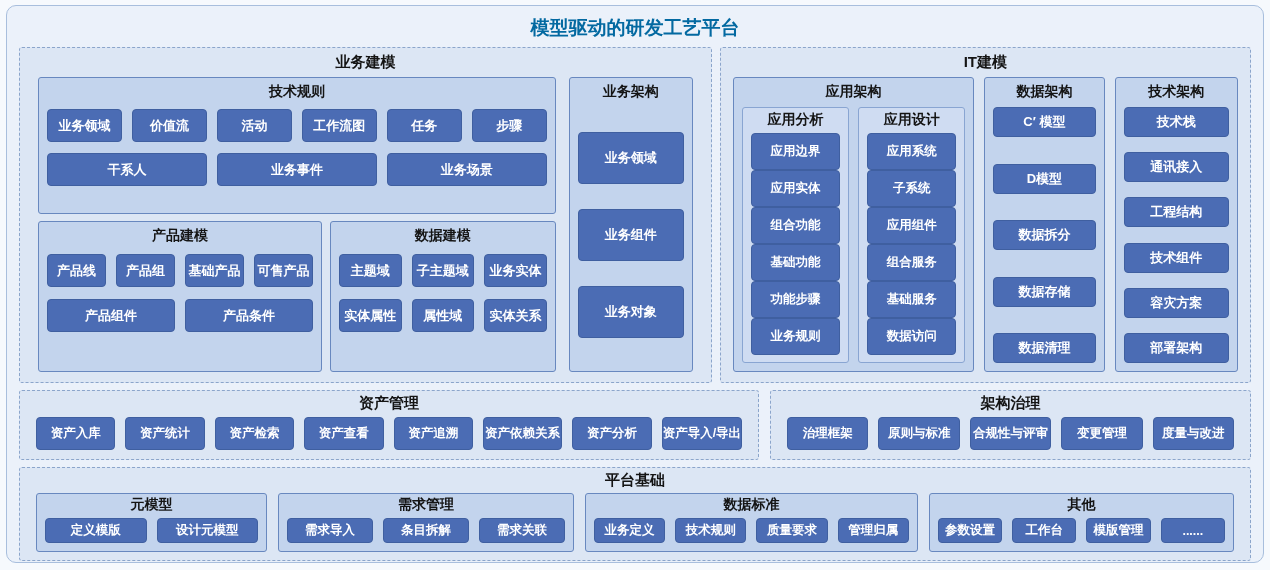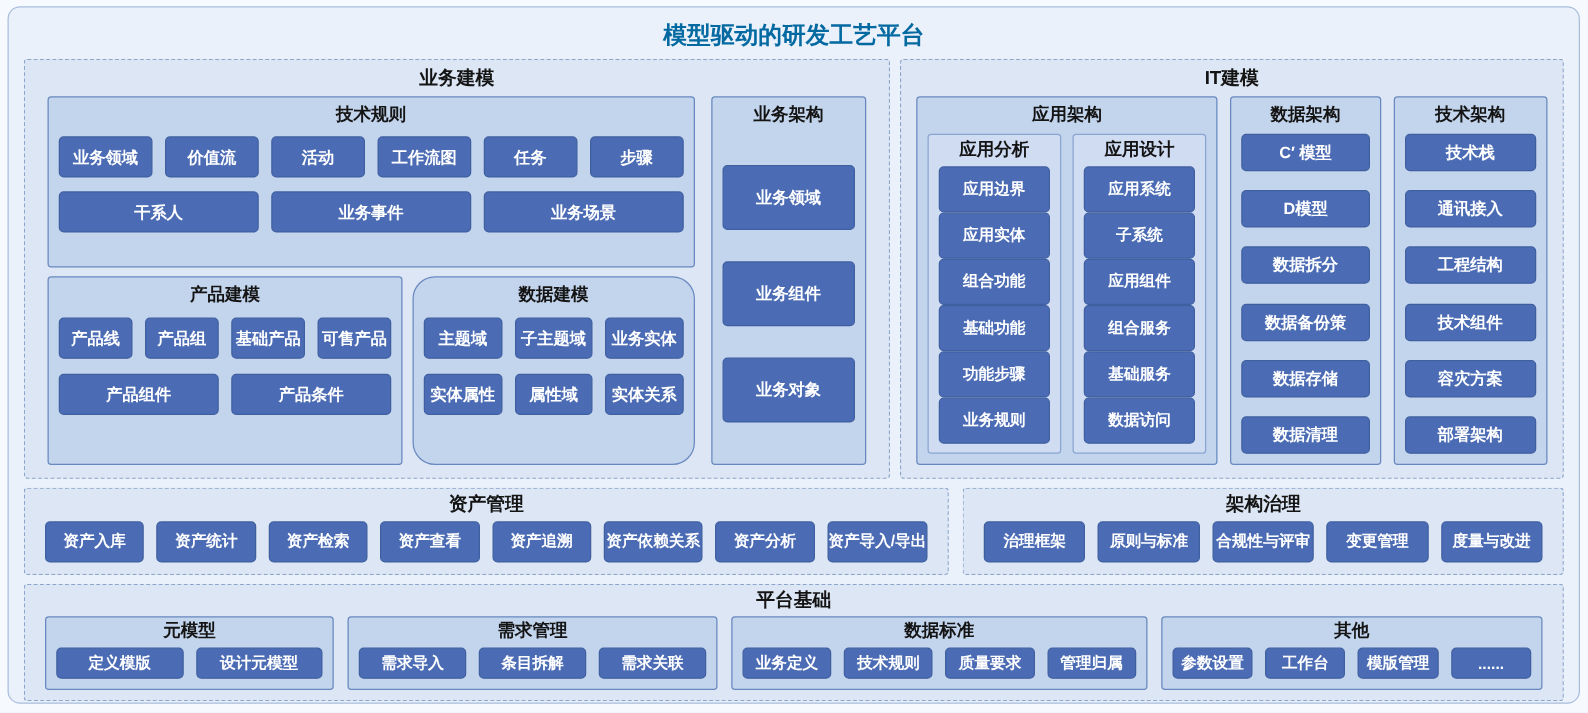--- a/index.html
+++ b/index.html
@@ -26,21 +26,21 @@
   .row1{display:flex;gap:8px;height:336px;flex:none;}
   .sec-bm{flex:692;padding:4px 18px 10px;display:flex;flex-direction:column;}
   .sec-it{flex:534;padding:4px 12px 10px;display:flex;flex-direction:column;}
   .bm-body{flex:1;display:flex;gap:13px;min-height:0;}
   .bm-left{flex:1;display:flex;flex-direction:column;gap:7px;min-width:0;}
   .panel-process{flex:0 0 137px;}
   .panel-process .btn-row{margin-top:2px;}
   .panel-process .btn-row + .btn-row{margin-top:11px;}
   .bm-left-bottom{flex:1;display:flex;gap:8px;min-height:0;}
   .panel-product{flex:1.28;}
-  .panel-datam{flex:1;border-radius:18px;}
+  .panel-datam{flex:1;}
   .panel-product .btn-row, .panel-datam .btn-row{margin-top:3px;}
   .panel-product .btn-row + .btn-row, .panel-datam .btn-row + .btn-row{margin-top:12px;}
 
   .col-panel{display:flex;flex-direction:column;}
   .btn-col{flex:1;display:flex;flex-direction:column;justify-content:space-between;}
   .panel-bizarch{flex:0 0 124px;}
   .panel-bizarch .btn-col{justify-content:space-evenly;}
   .panel-bizarch .btn-col > div{height:52px;flex:none;}
 
   .it-body{flex:1;display:flex;gap:10px;min-height:0;}
@@ -170,21 +170,20 @@
                 </div>
             </div>
           </div>
         </div>
         <div class="panel col-panel panel-dataarch">
           <div class="panel-title">数据架构</div>
           <div class="btn-col">
               <div>C′ 模型</div>
               <div>D模型</div>
               <div>数据拆分</div>
-              <div>数据备份策</div>
               <div>数据存储</div>
               <div>数据清理</div>
             </div>
         </div>
         <div class="panel col-panel panel-techarch">
           <div class="panel-title">技术架构</div>
           <div class="btn-col">
               <div>技术栈</div>
               <div>通讯接入</div>
               <div>工程结构</div>

